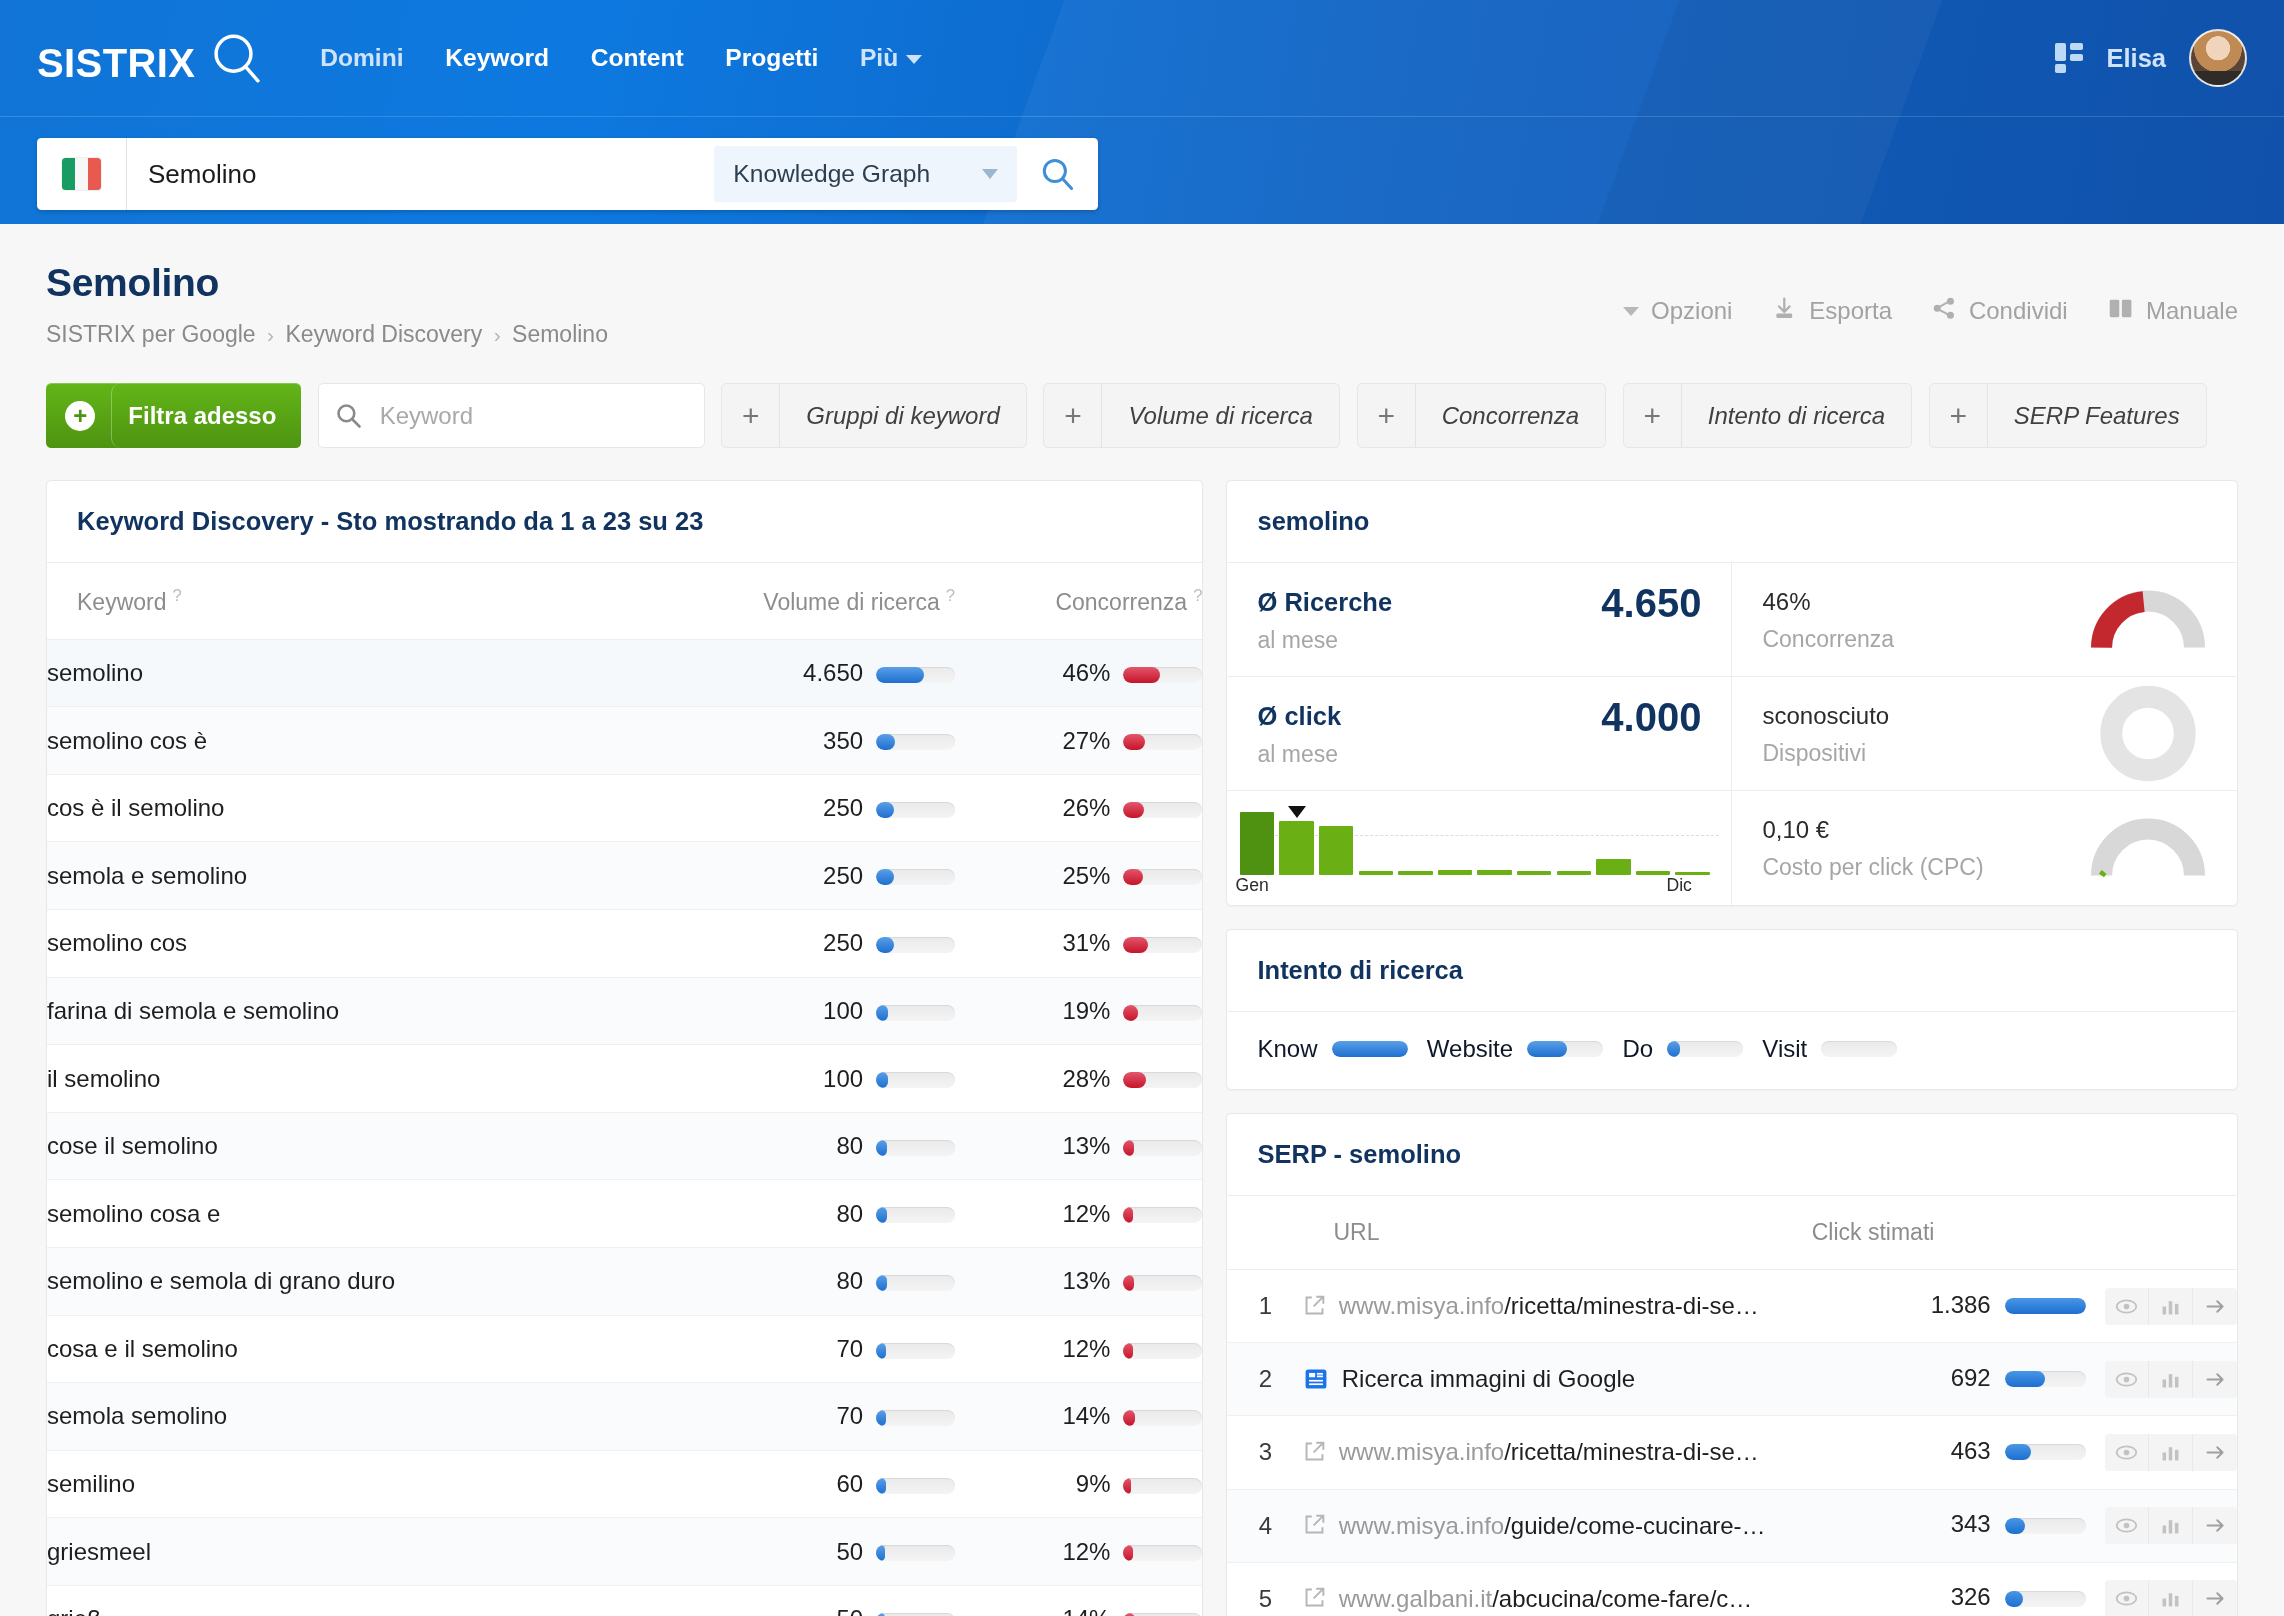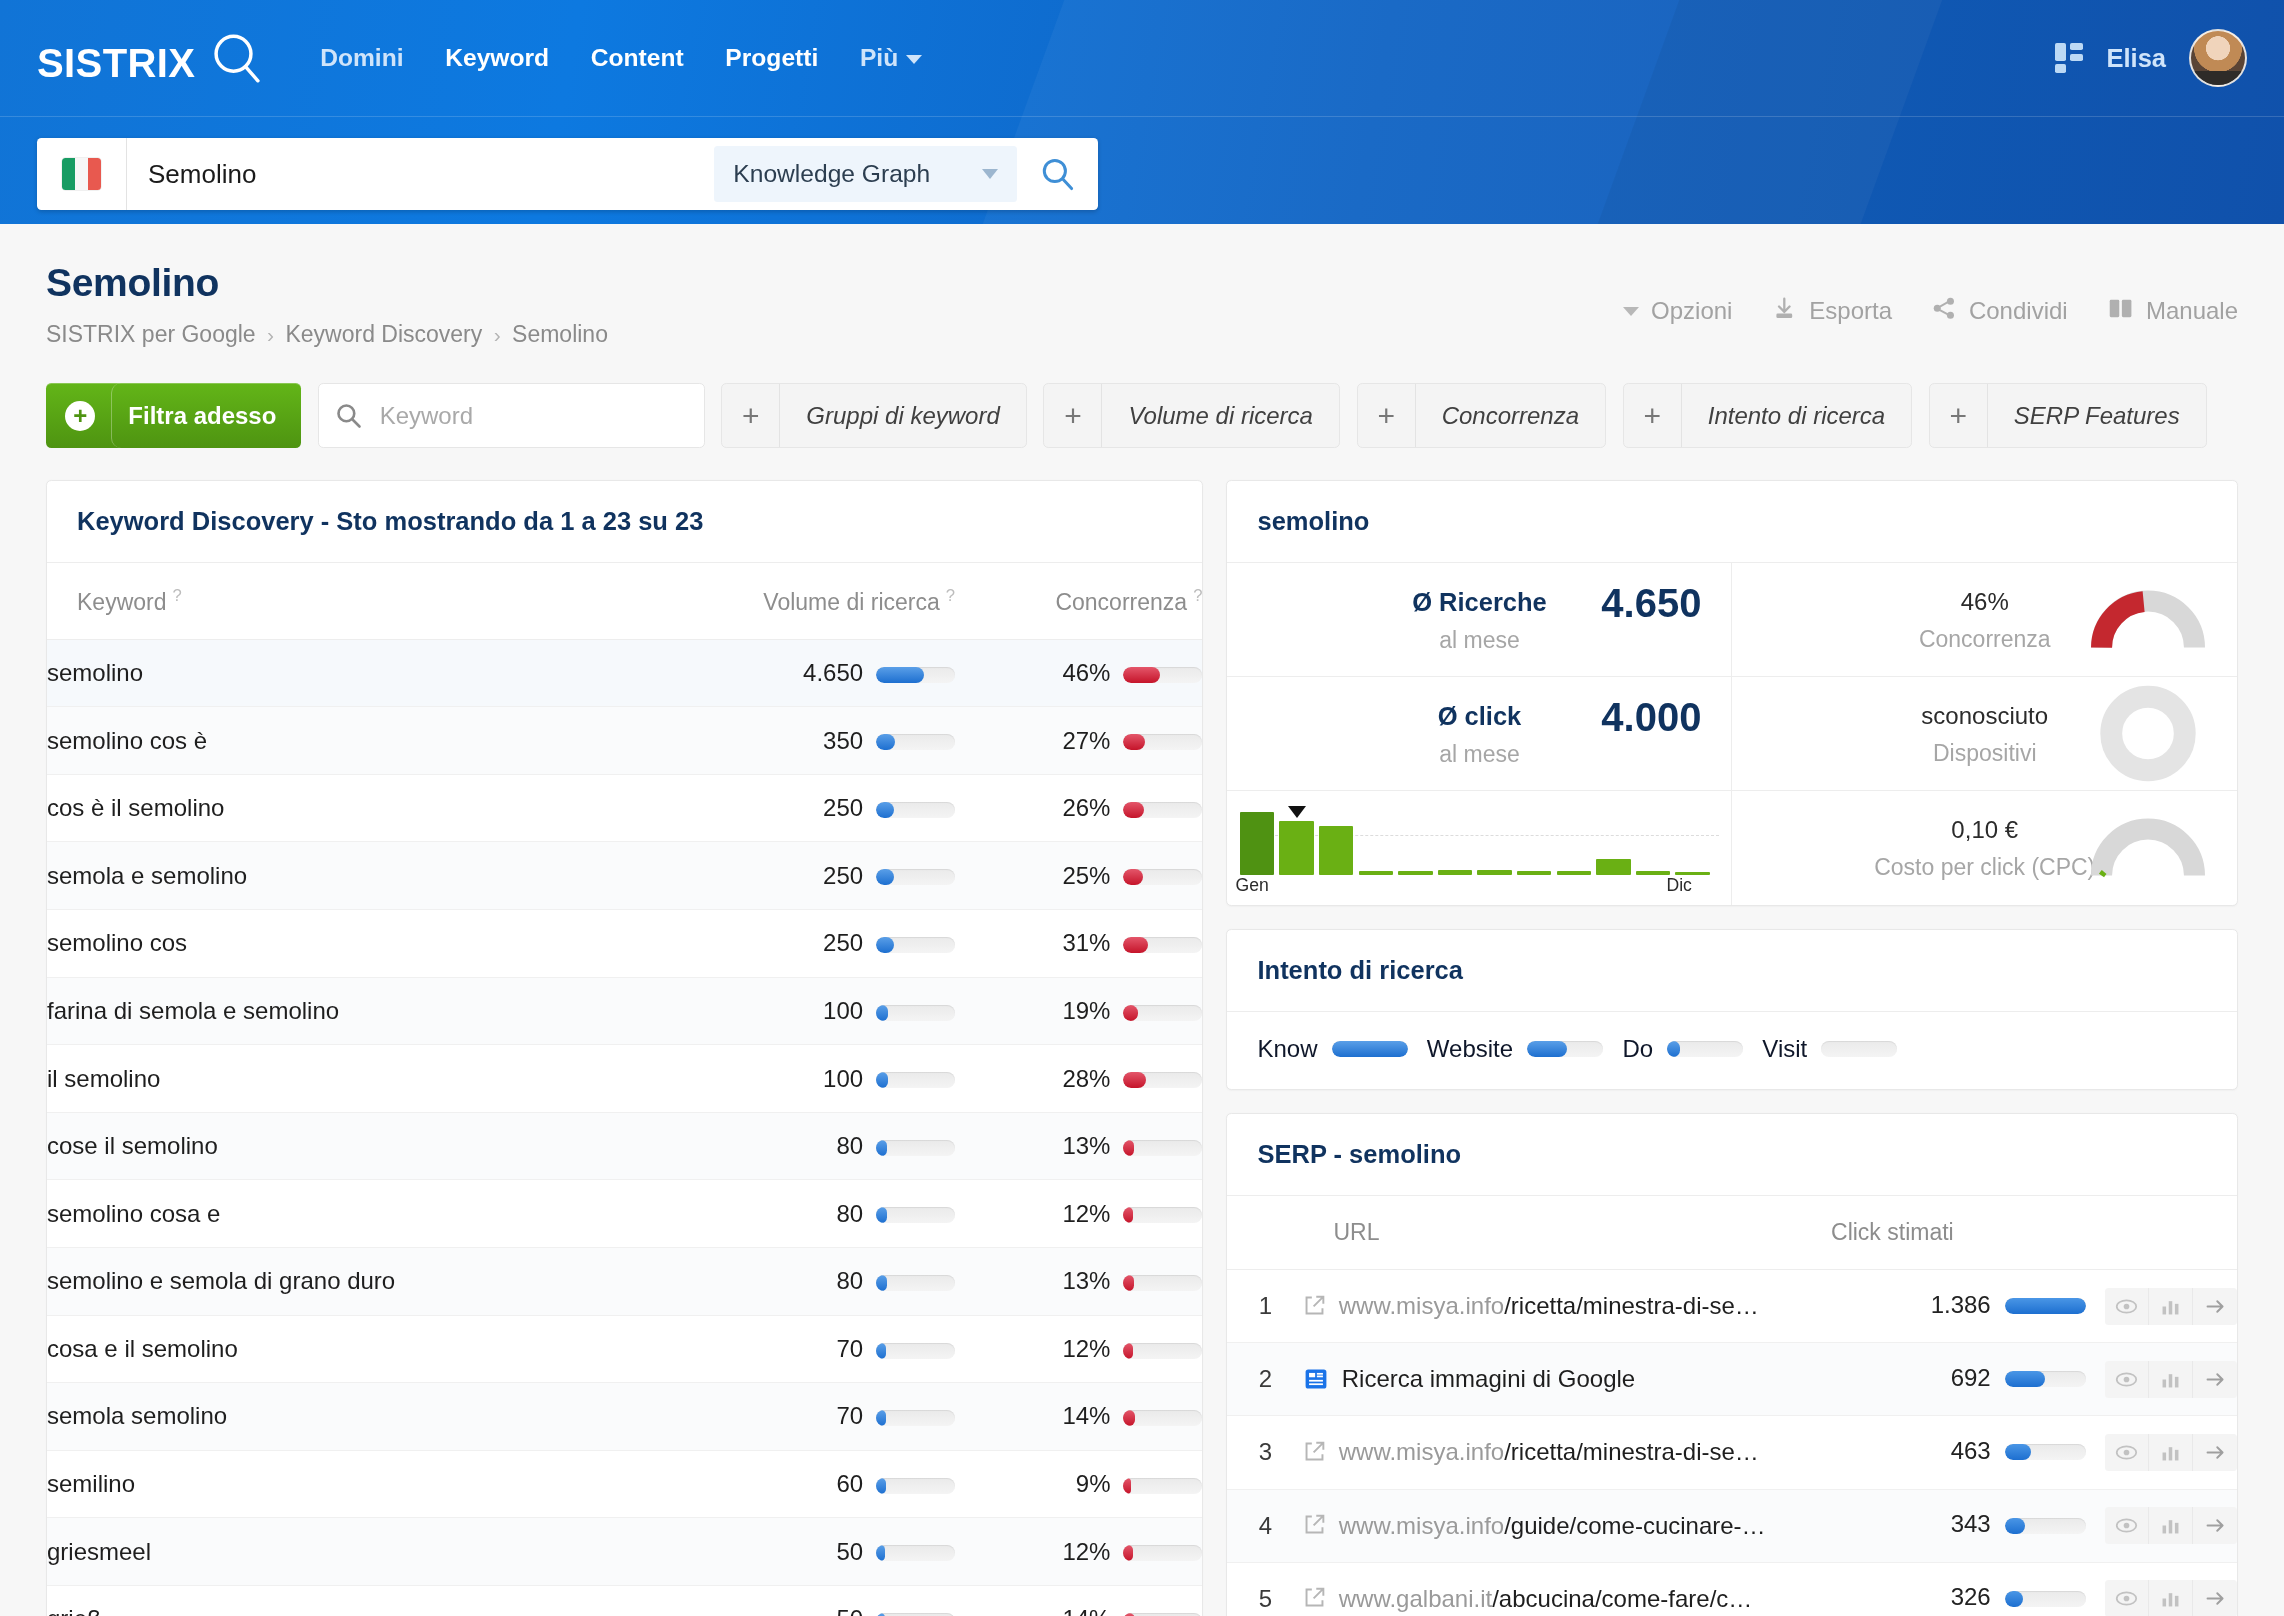--- a/index.html
+++ b/index.html
@@ -177,21 +177,21 @@
   }
   .bar > i { display:block; height:100%; border-radius:8px; }
   .bar.blue > i { background: linear-gradient(#5a9fe8,#1d6fd0); }
   .bar.red > i { background: linear-gradient(#e4566a,#c5142a); }
   td.concell { text-align: right; white-space: nowrap; padding-right: 30px;}
 
   
   .kpi-grid { display:flex; border-top:0.9px solid #ededed; }
   .kpi-left { width: 505px; border-right:0.9px solid #ededed; }
   .kpi-right { flex:1; }
-  .kpi-cell { padding: 24.6px 30px; border-bottom:0.9px solid #ededed; height: 114px; position: relative; text-align: center;}
+  .kpi-cell { padding: 24.6px 30px; border-bottom:0.9px solid #ededed; height: 114px; position: relative;}
   .kpi-cell:last-child { border-bottom: none; }
   .kpi-lbl { font-size: 25.5px; color:#10335f; font-weight:700; }
   .kpi-sub { font-size: 23px; color:#a6a6a6; margin-top: 10.5px;}
   .kpi-val {
     position:absolute; right: 30px; top: 17.6px;
     font-size: 40px; color:#10335f; font-weight:700;
   }
   .kpi-cell.r { height: 114px; }
   .kpi-lbl-r { font-size: 24px; color:#2b2b2b; }
   .kpi-sub-r { font-size: 23px; color:#a6a6a6; margin-top: 10.5px;}
@@ -224,21 +224,21 @@
   .ibar > i { display:block;height:100%;border-radius:8px;background:linear-gradient(#5a9fe8,#1d6fd0);}
 
   
   table.serp { width:100%; border-collapse:collapse; }
   table.serp th {
     font-size: 23px; color:#8d8d8d; font-weight:400; text-align:left;
     padding: 23px 0; border-top:0.9px solid #ededed; border-bottom:0.9px solid #ededed;
   }
   table.serp th.pos { width: 76px; }
   table.serp th.url { padding-left: 30px; }
-  table.serp th.clk { text-align: center; padding-right: 264px;}
+  table.serp th.clk { text-align: left; padding-right: 264px;}
   table.serp td { padding: 17.6px 0; border-bottom:0.9px solid #f0f0f0; font-size:24px; vertical-align:middle;}
   table.serp tr.alt td { background:#fafbfc; }
   td.pos { text-align:center; color:#3a3a3a; width:76px;}
   td.urlcell { padding-left: 30px; color:#9a9a9a; white-space:nowrap;}
   td.urlcell b { color:#1e1e1e; font-weight:400; }
   td.clkcell { text-align:right; color:#222; white-space:nowrap; }
   .sbar { display:inline-block; width:81px; height:16px; border-radius:8px; margin-left:14px;
     background: linear-gradient(#eaeaea,#f4f4f4); overflow:hidden; vertical-align:middle;
     box-shadow: inset 0 0.9px 0.9px rgba(0,0,0,0.08);}
   .sbar > i { display:block;height:100%;border-radius:8px;background:linear-gradient(#4a96e6,#1d6fd0);}

